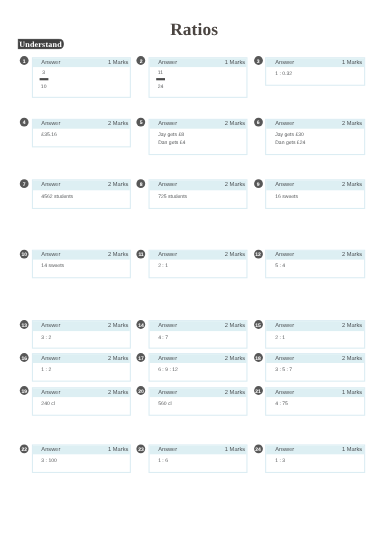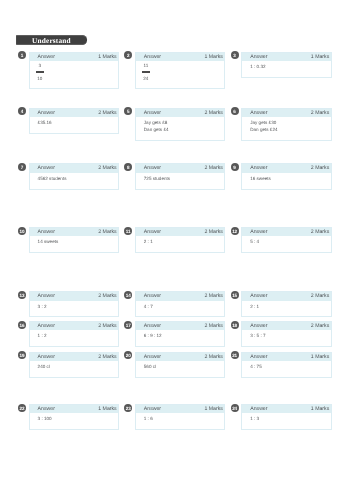--- a/index.html
+++ b/index.html
@@ -29,21 +29,21 @@
     font-size: 15.8px;
     font-weight: bold;
     color: #4a4440;
     letter-spacing: 0.1px;
     line-height: 16px;
   }
 
   .badge-pill {
     position: absolute;
     left: 16.4px; top: 35.2px;
-    width: 71px; height: 9.4px;
+    width: 42px; height: 9.4px;
     background: #404040;
     color: #ffffff;
     border-radius: 0 4.6px 4.6px 0;
     border-left: 0.8px solid #4a4a4a;
     border-top: 0.5px solid #5e5e5e;
     border-bottom: 0.5px solid #5e5e5e;
     font-family: "Liberation Serif", serif;
     font-size: 7.3px;
     font-weight: bold;
     letter-spacing: 0.18px;
@@ -109,20 +109,21 @@
 
   .frac { display: inline-block; text-align: center; line-height: 5.6px; margin-left: -2.0px; }
   .frac .n { display:block; }
   .frac .bar { display:block; height:1.4px; background:#4a4a4a; margin: 2.8px 0 2.8px 0; width: 8.2px;}
   .frac .d { display:block; }
 </style>
 </head>
 <body>
 
 <div class="page">
+  <div class="title">Ratios</div>
   <div class="badge-pill">Understand</div>
   <div class="grid" id="grid">
       <div class="cellwrap c0" style="top: 51.5px;">
         <div class="num">1</div>
         <div class="card">
           <div class="card-head">
             <span>Answer</span>
             <span>1 Marks</span>
           </div>
           <div class="card-body"><div class="frac"><span class="n">3</span><span class="bar"></span><span class="d">10</span></div></div>

